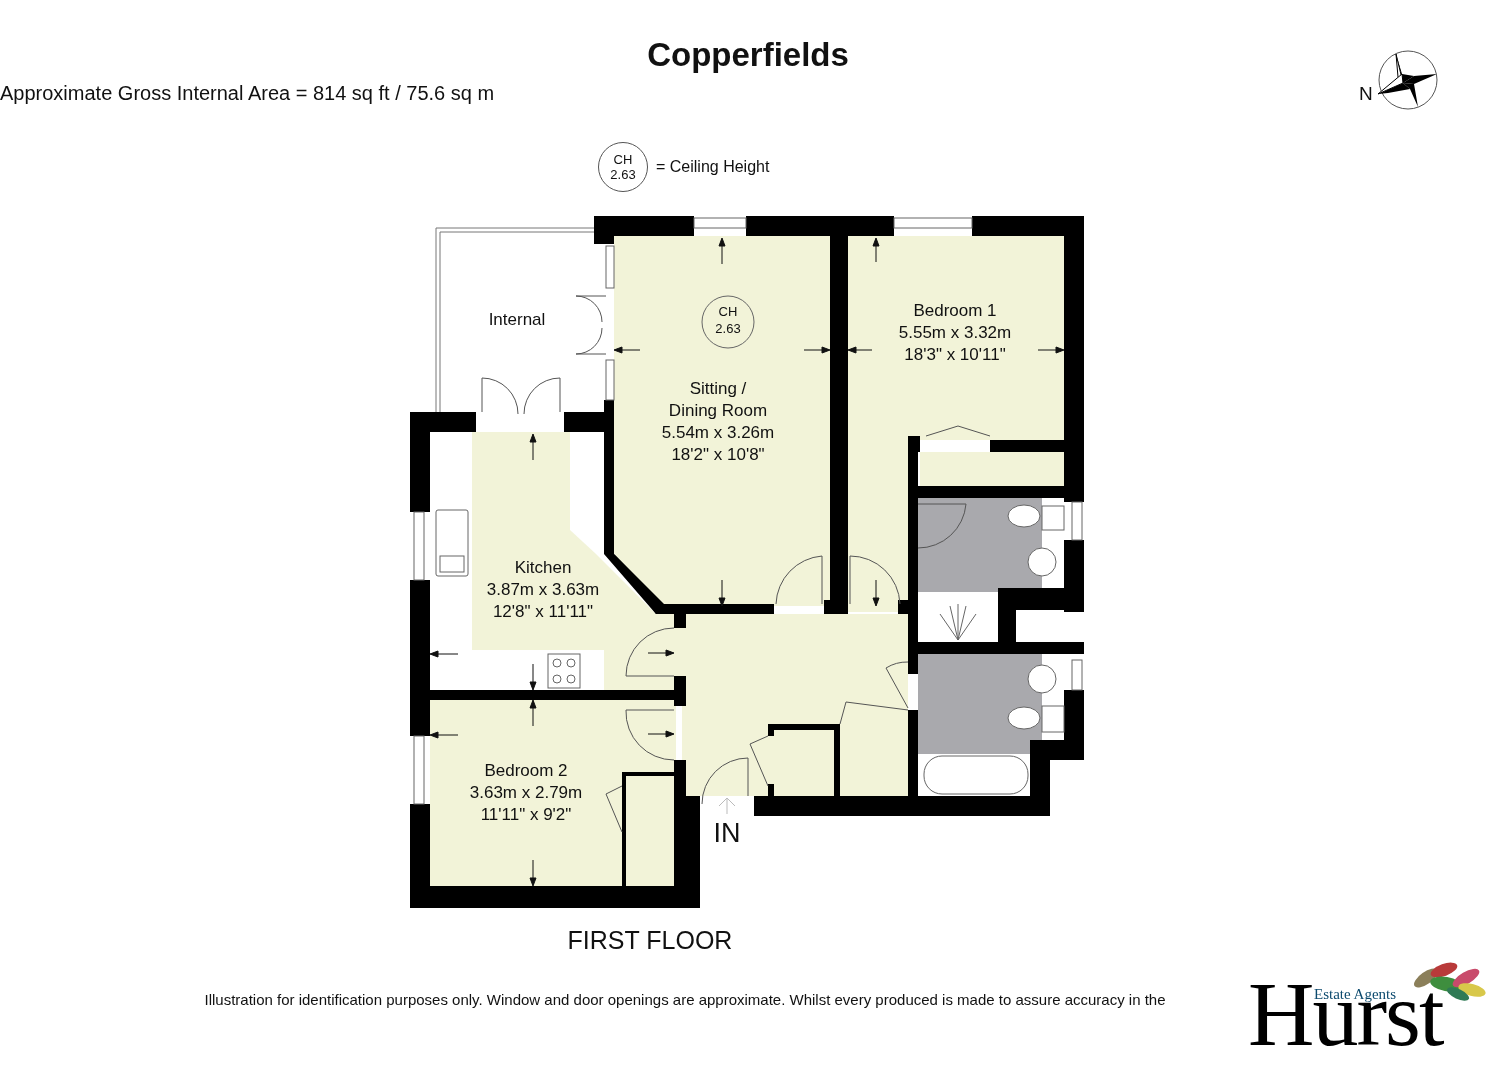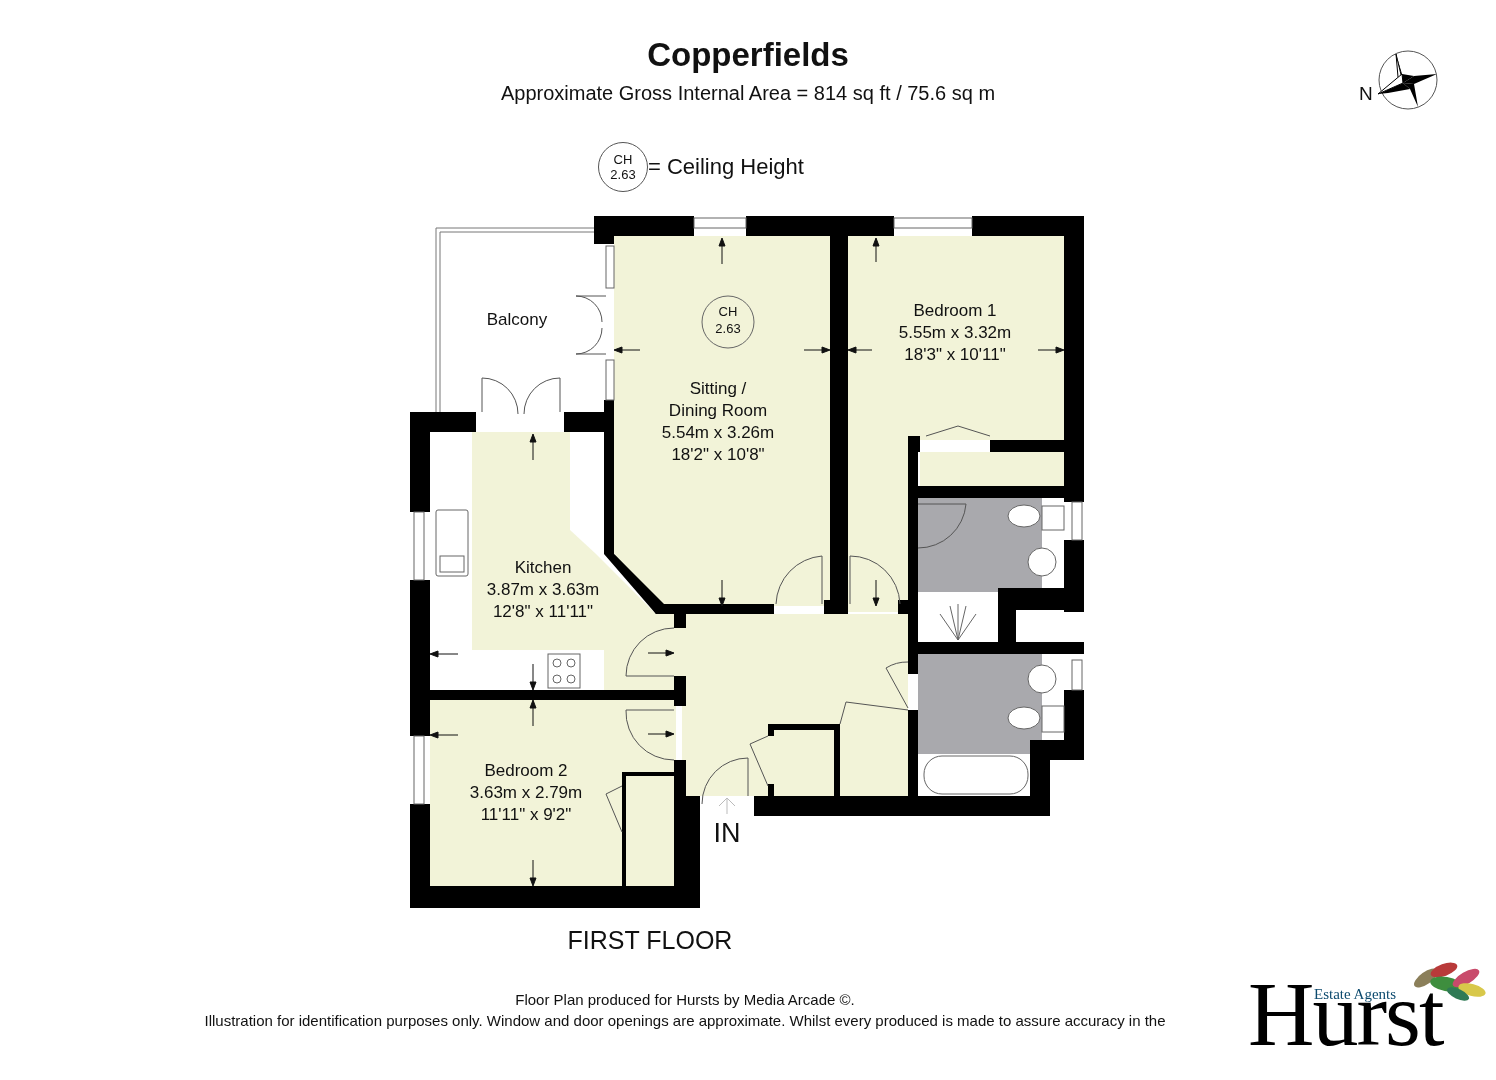--- a/index.html
+++ b/index.html
@@ -1,21 +1,21 @@
 <!DOCTYPE html>
 <html><head>
 <meta charset="utf-8">
 <style>
   html, body { margin:0; padding:0; background:#ffffff; }
   body { width:1496px; height:1080px; position:relative; overflow:hidden; font-family:"Liberation Sans", sans-serif; color:#111; }
   .title { position:absolute; left:0; width:1496px; top:36px; text-align:center; font-size:33px; font-weight:bold; }
-  .subtitle { position:absolute; left:0; width:1496px; top:82px; text-align:center; font-size:20px; }
+  .subtitle { position:absolute; left:0; width:1496px; top:82px; text-align:left; font-size:20px; }
   .legend { position:absolute; left:598px; top:142px; display:flex; align-items:center; }
   .ch-circle { width:50px; height:50px; border:1px solid #555; border-radius:50%; display:flex; flex-direction:column; align-items:center; justify-content:center; font-size:13px; line-height:15px; box-sizing:border-box; }
-  .legend-text { font-size:22px; }
+  .legend-text { font-size:16px; margin-left:8px; }
   .compass { position:absolute; left:1358px; top:48px; }
   .plan { position:absolute; left:0; top:0; }
   .lbl { position:absolute; text-align:center; font-size:17px; line-height:22px; white-space:nowrap; transform:translateX(-50%); }
   .floor-label { position:absolute; left:0; width:1300px; top:926px; text-align:center; font-size:25px; }
   .footer { position:absolute; left:130px; width:1110px; top:990px; text-align:center; font-size:15px; line-height:20.5px; }
   .logo { position:absolute; left:1248px; top:960px; width:240px; height:100px; }
   .logo-word { position:absolute; left:0; top:8px; font-family:"Liberation Serif", serif; font-size:92px; line-height:92px; color:#000000; letter-spacing:-2px; }
   .logo-sub { position:absolute; left:66px; top:26px; font-family:"Liberation Serif", serif; font-size:15px; color:#0c4a6e; }
   .in-label { position:absolute; left:727px; top:818px; font-size:27px; transform:translateX(-50%); }
 </style>
@@ -225,21 +225,21 @@
     <rect x="1042" y="706" width="22" height="26"></rect>
     <rect x="924" y="756" width="104" height="38" rx="18"></rect>
     <path d="M958,640 L958,604 M958,640 L940,614 M958,640 L976,614 M958,640 L950,606 M958,640 L966,606" fill="none"></path>
   </g>
 
   <g stroke="#bbb" stroke-width="1" fill="none">
     <path d="M727,814 L727,798 M719,806 L727,798 L735,806"></path>
   </g>
 </svg>
 
-<div class="lbl" style="left:517px; top:309px;">Balcony</div>
+<div class="lbl" style="left:517px; top:309px;">Internal</div>
 
 <div class="lbl" style="left:718px; top:378px;">
   <div>Sitting /</div>
   <div>Dining Room</div>
   <div>5.54m x 3.26m</div>
   <div>18'2" x 10'8"</div>
 </div>
 
 <div class="lbl" style="left:955px; top:300px;">
   <div>Bedroom 1</div>
@@ -257,21 +257,20 @@
   <div>Bedroom 2</div>
   <div>3.63m x 2.79m</div>
   <div>11'11" x 9'2"</div>
 </div>
 
 <div class="in-label">IN</div>
 
 <div class="floor-label">FIRST FLOOR</div>
 
 <div class="footer">
-  <div>Floor Plan produced for Hursts by Media Arcade ©.</div>
   <div>Illustration for identification purposes only. Window and door openings are approximate. Whilst every produced is made to assure accuracy in the</div>
 </div>
 
 <div class="logo">
   <svg width="90" height="50" viewBox="0 0 90 50" style="position:absolute; left:158px; top:-4px;">
     <ellipse cx="20" cy="22" rx="14" ry="6" transform="rotate(-35 20 22)" fill="#8b7f5a"></ellipse>
     <ellipse cx="38" cy="14" rx="14" ry="6" transform="rotate(-20 38 14)" fill="#b93a3a"></ellipse>
     <ellipse cx="40" cy="28" rx="16" ry="7" transform="rotate(10 40 28)" fill="#3e8e3e"></ellipse>
     <ellipse cx="60" cy="22" rx="15" ry="6" transform="rotate(-30 60 22)" fill="#c94b6b"></ellipse>
     <ellipse cx="66" cy="34" rx="14" ry="6" transform="rotate(15 66 34)" fill="#d8c84a"></ellipse>

